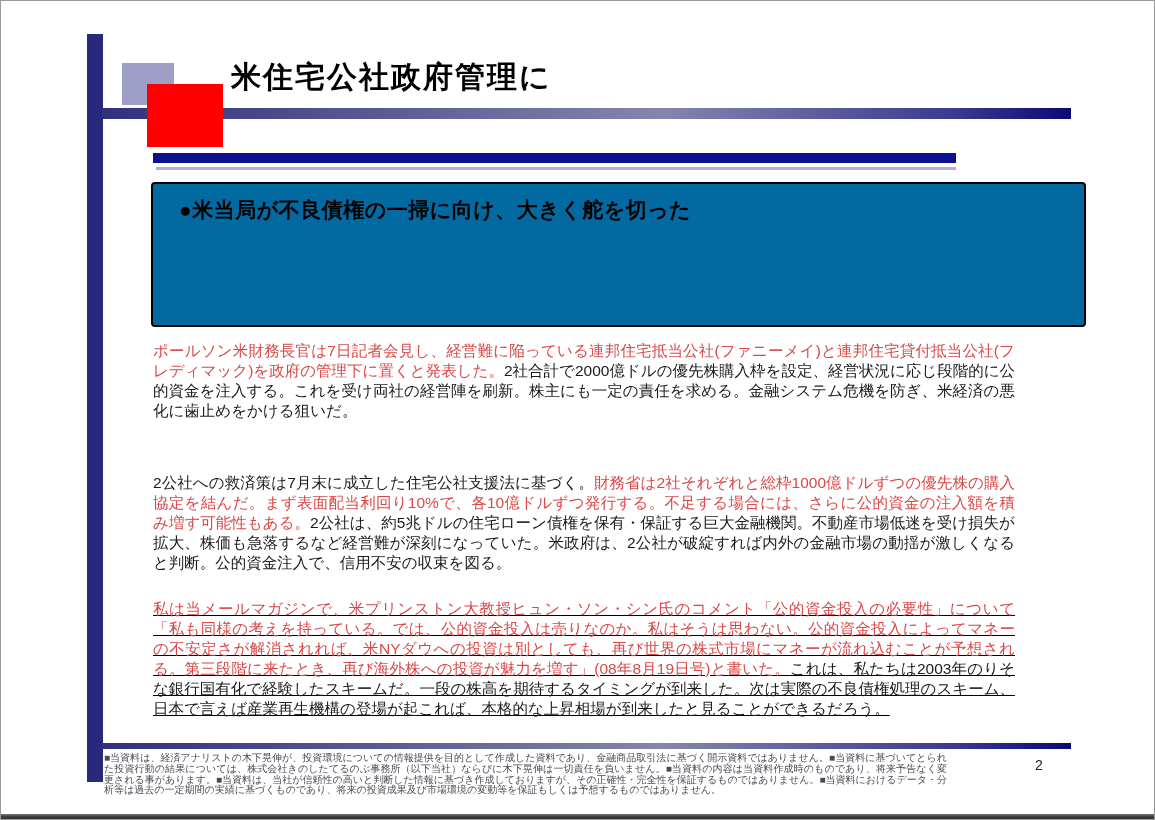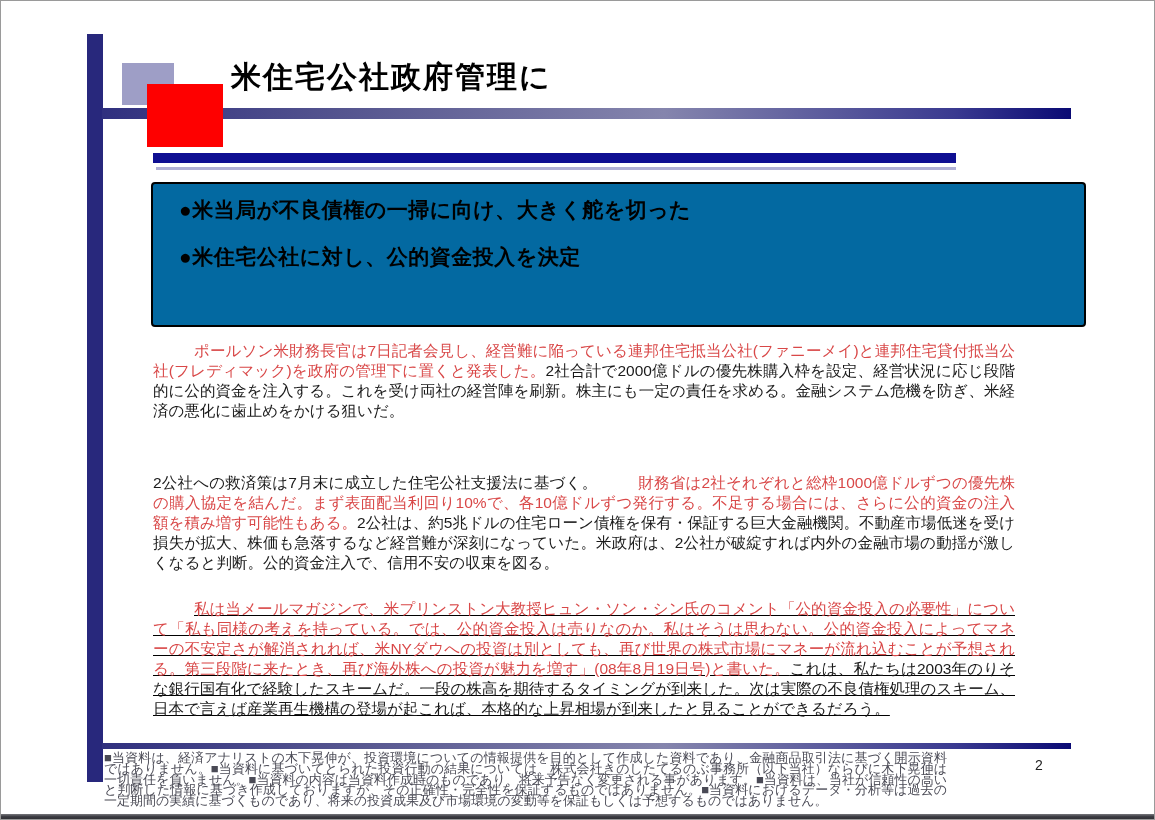--- a/index.html
+++ b/index.html
@@ -40,31 +40,31 @@
   }
 
   
   .para {
     position:absolute; left:152px; width:862px; font-size:15.5px;
     line-height:20px; text-align:justify; letter-spacing:0px;
   }
   .p1 { top:340px; }
   .p2 { top:472px; }
   .p3 { top:598px;text-decoration:underline; }
-  .seg-red   { color:#d94848;margin-left:41px; }
+  .seg-red   { color:#d94848; }
   .seg-black { color:#1a1a1a; }
 
   
   .hbar-bottom {
     position:absolute; left:101px; top:742px; width:969px; height:6px;
     background:linear-gradient(90deg,#30307f 0%,#55558f 25%,#8585ad 58%,#3a3a90 88%,#0a0a74 100%);
   }
   .disclaimer {
     position:absolute; left:103px; top:752px; width:843px;
-    font-size:13px; line-height:10.8px; color:#4a4a55; text-align:justify;
+    font-size:10px; line-height:10.8px; color:#4a4a55; text-align:justify;
   }
   .page-number {
     position:absolute; left:1028px; top:756px; width:20px; text-align:center;
     font-size:14px; color:#222;
   }
   .bottom-bar {
     position:absolute; left:0; top:813px; width:1155px; height:6px;
     background:linear-gradient(180deg,#77777c 0%,#3a3a40 45%,#2e2e33 100%);
   }
 </style>
@@ -78,21 +78,20 @@
   <div class="hbar-top"></div>
   <div class="sq-red"></div>
 
   <div class="title">米住宅公社政府管理に</div>
 
   <div class="bar2"></div>
   <div class="bar3"></div>
 
   <div class="bullet-box">
     <div class="bullet-line">●米当局が不良債権の一掃に向け、大きく舵を切った</div>
-    <div class="bullet-line">●米住宅公社に対し、公的資金投入を決定</div>
   </div>
 
   <div class="para p1"><span class="seg-red">ポールソン米財務長官は7日記者会見し、経営難に陥っている連邦住宅抵当公社(ファニーメイ)と連邦住宅貸付抵当公社(フレディマック)を政府の管理下に置くと発表した。</span><span class="seg-black">2社合計で2000億ドルの優先株購入枠を設定、経営状況に応じ段階的に公的資金を注入する。これを受け両社の経営陣を刷新。株主にも一定の責任を求める。金融システム危機を防ぎ、米経済の悪化に歯止めをかける狙いだ。</span></div>
   <div class="para p2"><span class="seg-black">2公社への救済策は7月末に成立した住宅公社支援法に基づく。</span><span class="seg-red">財務省は2社それぞれと総枠1000億ドルずつの優先株の購入協定を結んだ。まず表面配当利回り10%で、各10億ドルずつ発行する。不足する場合には、さらに公的資金の注入額を積み増す可能性もある。</span><span class="seg-black">2公社は、約5兆ドルの住宅ローン債権を保有・保証する巨大金融機関。不動産市場低迷を受け損失が拡大、株価も急落するなど経営難が深刻になっていた。米政府は、2公社が破綻すれば内外の金融市場の動揺が激しくなると判断。公的資金注入で、信用不安の収束を図る。</span></div>
   <div class="para p3"><span class="seg-red">私は当メールマガジンで、米プリンストン大教授ヒュン・ソン・シン氏のコメント「公的資金投入の必要性」について「私も同様の考えを持っている。では、公的資金投入は売りなのか。私はそうは思わない。公的資金投入によってマネーの不安定さが解消されれば、米NYダウへの投資は別としても、再び世界の株式市場にマネーが流れ込むことが予想される。第三段階に来たとき、再び海外株への投資が魅力を増す」(08年8月19日号)と書いた。</span><span class="seg-black">これは、私たちは2003年のりそな銀行国有化で経験したスキームだ。一段の株高を期待するタイミングが到来した。次は実際の不良債権処理のスキーム、日本で言えば産業再生機構の登場が起これば、本格的な上昇相場が到来したと見ることができるだろう。</span></div>
 
   <div class="hbar-bottom"></div>
   <div class="disclaimer">■当資料は、経済アナリストの木下晃伸が、投資環境についての情報提供を目的として作成した資料であり、金融商品取引法に基づく開示資料ではありません。■当資料に基づいてとられた投資行動の結果については、株式会社きのしたてるのぶ事務所（以下当社）ならびに木下晃伸は一切責任を負いません。■当資料の内容は当資料作成時のものであり、将来予告なく変更される事があります。■当資料は、当社が信頼性の高いと判断した情報に基づき作成しておりますが、その正確性・完全性を保証するものではありません。■当資料におけるデータ・分析等は過去の一定期間の実績に基づくものであり、将来の投資成果及び市場環境の変動等を保証もしくは予想するものではありません。</div>
   <div class="page-number">2</div>
   <div class="bottom-bar"></div>

